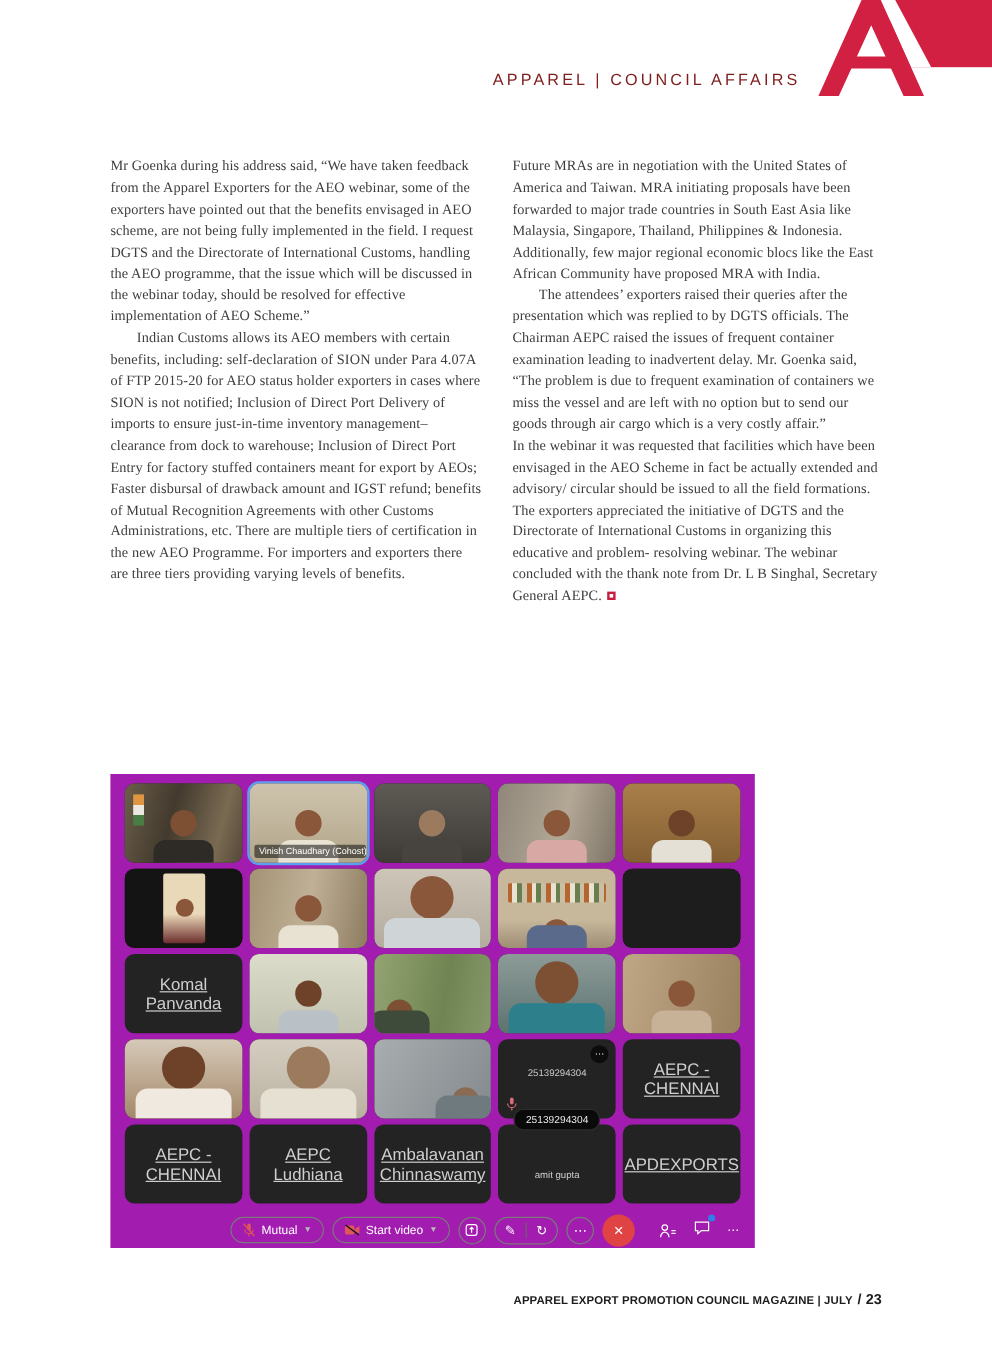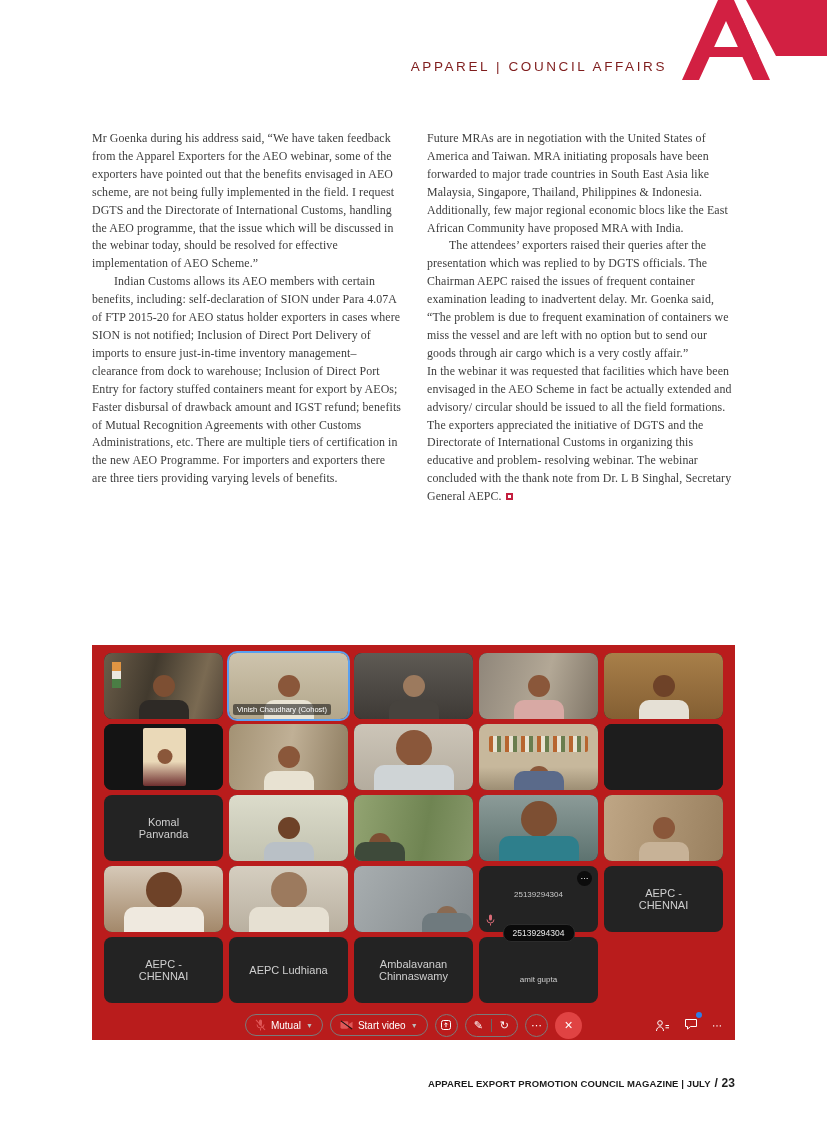--- a/index.html
+++ b/index.html
@@ -34,37 +34,37 @@
     display:inline-block; width:7px; height:7px; margin-left:4px;
     background:#c41f3f; vertical-align:baseline; position:relative;
   }
   .endmark::after {
     content:""; position:absolute; left:2px; top:2px; width:3px; height:3px;
     background:#fff;
   }
 
   
   .meeting {
-    position:absolute; left:92px; top:645px; width:643px; height:395px;
-    background:#b91c1c; overflow:hidden;
+    position:absolute; left:92px; top:645px; width:537px; height:395px;
+    background:#a21caf; overflow:hidden;
     font-family:"Liberation Sans", sans-serif;
   }
   .tiles {
     display:grid; grid-template-columns:repeat(5,1fr);
     grid-auto-rows:66px; gap:5px 6px; padding:8px 12px 4px;
   }
   .tile {
     position:relative; border-radius:8px; overflow:visible;
     background:#232323;
   }
   .tile .inner { position:absolute; inset:0; border-radius:8px; overflow:hidden; }
   .tile.active .inner { box-shadow:0 0 0 2px #5aa0f0; }
   .name-center {
     position:absolute; inset:0; display:flex; align-items:center; justify-content:center;
-    color:#cfcfcf; font-size:11px; text-align:center; padding:0 18px; z-index:1;
+    color:#cfcfcf; font-size:14px; text-align:center; padding:0 18px; z-index:1;text-decoration:underline;
   }
   .name-tag {
     position:absolute; left:4px; bottom:4px; max-width:95%;
     background:rgba(15,15,15,.55); color:#fff; font-size:7.5px;
     padding:1px 4px; border-radius:2px; white-space:nowrap; overflow:hidden; z-index:1;
   }
   .fig { position:absolute; left:50%; bottom:0; width:52px; height:44px; transform:translateX(-50%); }
   .fig::before {
     content:""; position:absolute; top:0; left:50%; transform:translateX(-50%);
     width:22px; height:22px; border-radius:50%; background:var(--skin,#8a573a);
@@ -312,20 +312,24 @@
     </div>
     <div class="tile p23">
       <div class="inner"></div>
       <span class="name-center">Ambalavanan Chinnaswamy</span>
     </div>
     <div class="tile p24">
       <div class="inner"></div>
       <div class="tooltip">25139294304</div>
       <span class="t24-name">amit gupta</span>
     </div>
+    <div class="tile p25">
+      <div class="inner"></div>
+      <span class="name-center">APDEXPORTS</span>
+    </div>
   </div>
 
   <div class="toolbar">
     <div class="tb-center">
       <div class="pill">
         <svg width="11" height="12" viewBox="0 0 11 12">
           <rect x="4" y="0.5" width="3" height="6" rx="1.5" fill="#e05757"></rect>
           <path d="M2 5.5a3.5 3.5 0 0 0 7 0" stroke="#e05757" fill="none" stroke-width="1"></path>
           <line x1="5.5" y1="9.5" x2="5.5" y2="11.5" stroke="#e05757" stroke-width="1"></line>
           <line x1="1" y1="0.8" x2="10" y2="11" stroke="#e05757" stroke-width="1.1"></line>

